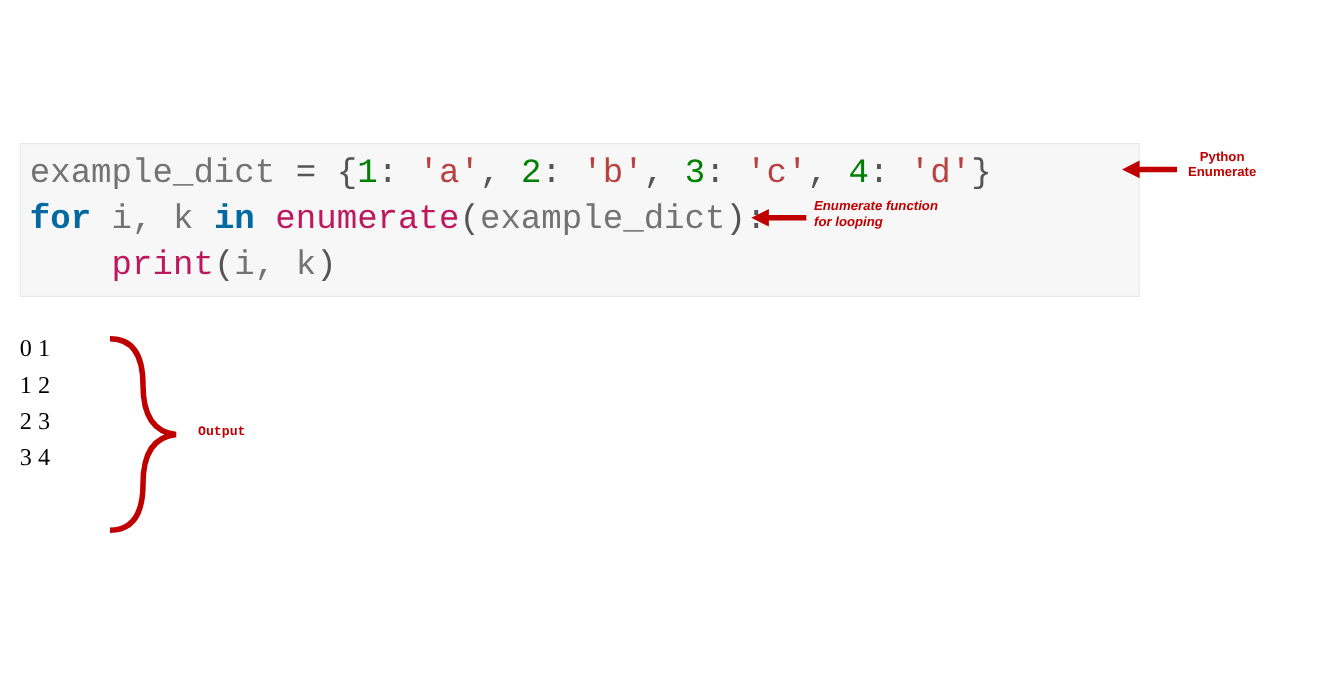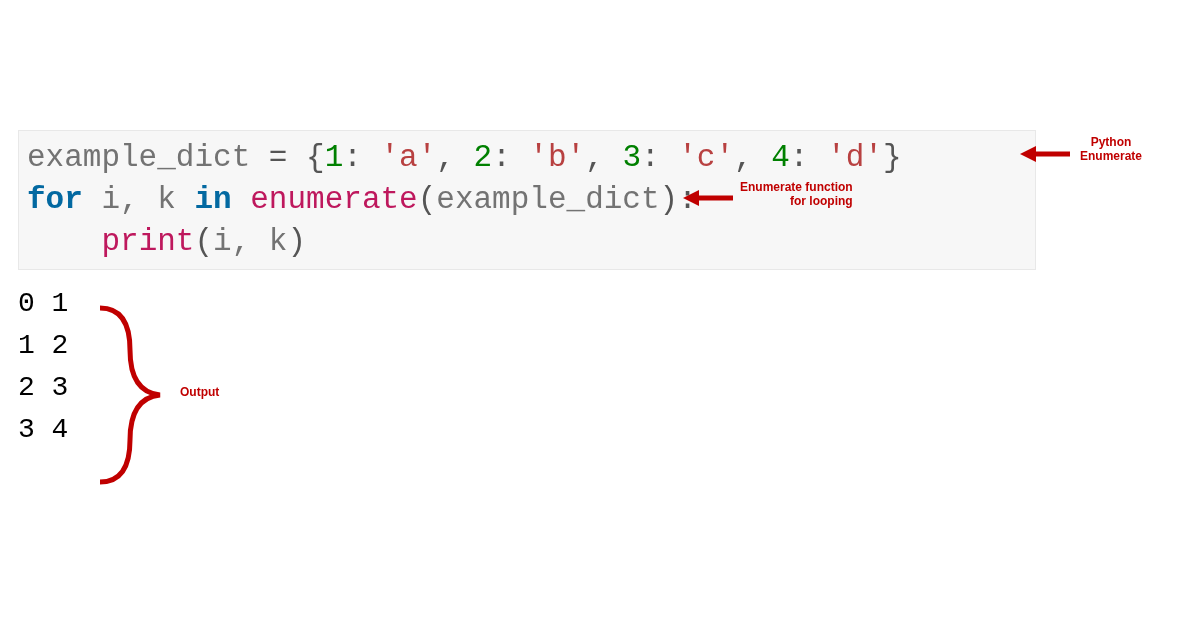--- a/index.html
+++ b/index.html
@@ -19,24 +19,24 @@
       background: #f7f7f7;
       border: 1px solid #e8e8e8;
       padding: 6px 8px;
       font-family: "Courier New", monospace;
       font-size: 31px;
       line-height: 1.35;
       white-space: pre;
     }
     .output-block {
       position: absolute;
-      top: 283px;
+      top: 300px;
       left: 18px;
-      font-family: Liberation Mono, monospace;
-      font-size: 28px;
+      font-family: Liberation Serif, serif;
+      font-size: 22px;
       line-height: 1.5;
       white-space: pre;
       color: #000;
     }
     .kw { color: #0369a1; font-weight: bold; }
     .op { color: #555555; }
     .num { color: #008000; }
     .str { color: #b84141; }
     .builtin { color: #be185d; }
     .fn { color: #737373; }
@@ -69,28 +69,28 @@
 </svg>
 <div class="annotation" style="left:1080px; top:135px;">
   <div>Python</div>
   <div>Enumerate</div>
 </div>
 
 <svg class="arrow-svg" style="left:683px; top:186px;" width="55" height="24">
   <line x1="12" y1="12" x2="50" y2="12" stroke="#c00000" stroke-width="5"></line>
   <polygon points="0,12 16,4 16,20" fill="#c00000"></polygon>
 </svg>
-<div class="annotation" style="left:740px; top:180px; text-align:right;">
+<div class="annotation" style="left:740px; top:180px; text-align:left;font-style:italic;">
   <div>Enumerate function</div>
   <div>for looping</div>
 </div>
 
 <div class="output-block"><span>0 1</span>
 <span>1 2</span>
 <span>2 3</span>
 <span>3 4</span></div>
 
 <svg class="brace-svg" style="left:90px; top:300px;" width="80" height="190">
   <path d="M 10 8 Q 40 8 40 50 Q 40 92 70 95 Q 40 98 40 140 Q 40 182 10 182" stroke="#c00000" stroke-width="5" fill="none"></path>
 </svg>
-<div class="annotation" style="left:180px; top:385px;">
+<div class="annotation" style="left:180px; top:385px;font-family:Liberation Mono, monospace;">
   <span>Output</span>
 </div>
 
 </body></html>

